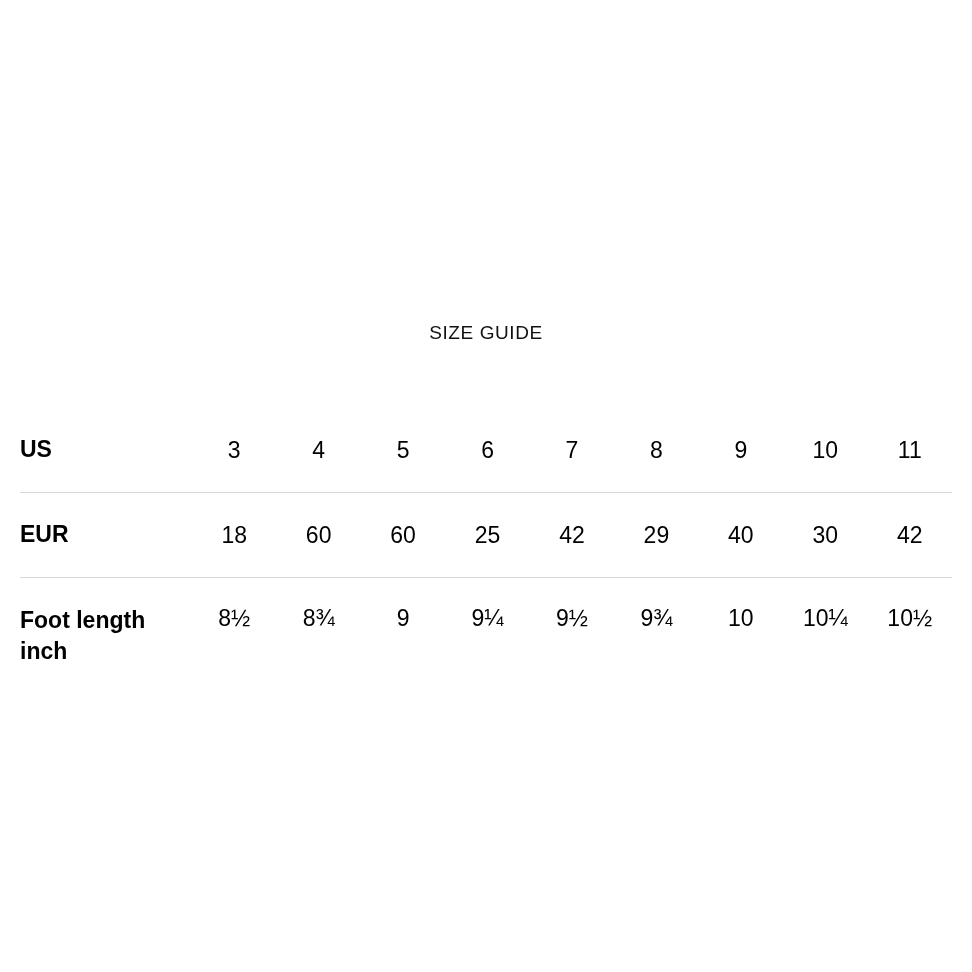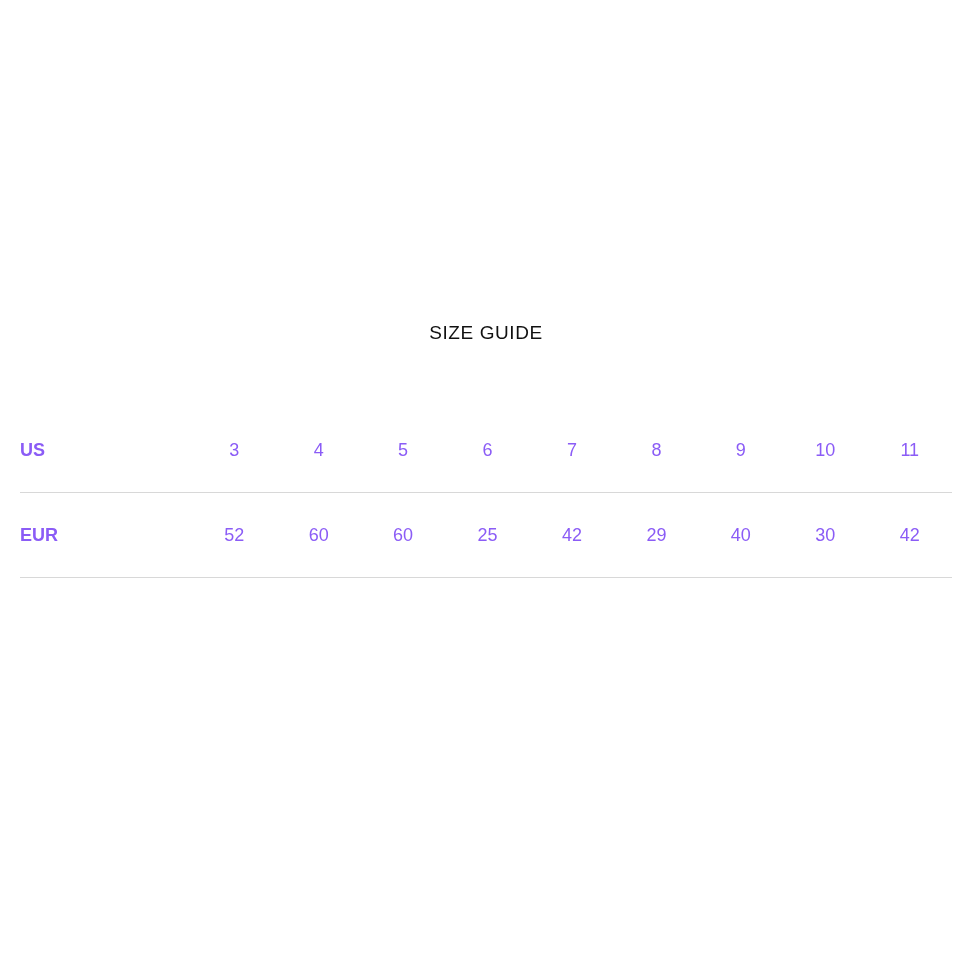--- a/index.html
+++ b/index.html
@@ -38,22 +38,22 @@
     position: absolute;
     left: 20px;
     top: 408px;
     width: 932px;
     border-collapse: collapse;
     table-layout: fixed;
   }
   .size-table td {
     padding: 0;
     vertical-align: middle;
-    font-size: 18px;
-    color: #8b5cf6;
+    font-size: 23px;
+    color: #000000;
   }
   .row-us td, .row-eur td {
     height: 84px;
   }
   .row-foot td {
     height: 84px;
     vertical-align: top;
     padding-top: 27px;
   }
   .row-us td, .row-eur td {
@@ -95,26 +95,41 @@
         <td class="val-cell">7</td>
         <td class="val-cell">8</td>
         <td class="val-cell">9</td>
         <td class="val-cell">10</td>
         <td class="val-cell">11</td>
       </tr>
       <tr class="row-eur">
         <td class="label-cell">
           <span>EUR</span>
         </td>
-        <td class="val-cell">52</td>
+        <td class="val-cell">18</td>
         <td class="val-cell">60</td>
         <td class="val-cell">60</td>
         <td class="val-cell">25</td>
         <td class="val-cell">42</td>
         <td class="val-cell">29</td>
         <td class="val-cell">40</td>
         <td class="val-cell">30</td>
         <td class="val-cell">42</td>
       </tr>
+      <tr class="row-foot">
+        <td class="label-cell">
+          <span>Foot length</span>
+          <span class="lbl-line2">inch</span>
+        </td>
+        <td class="val-cell">8½</td>
+        <td class="val-cell">8¾</td>
+        <td class="val-cell">9</td>
+        <td class="val-cell">9¼</td>
+        <td class="val-cell">9½</td>
+        <td class="val-cell">9¾</td>
+        <td class="val-cell">10</td>
+        <td class="val-cell">10¼</td>
+        <td class="val-cell">10½</td>
+      </tr>
     </tbody>
   </table>
 
 </div>
 
 </body></html>

